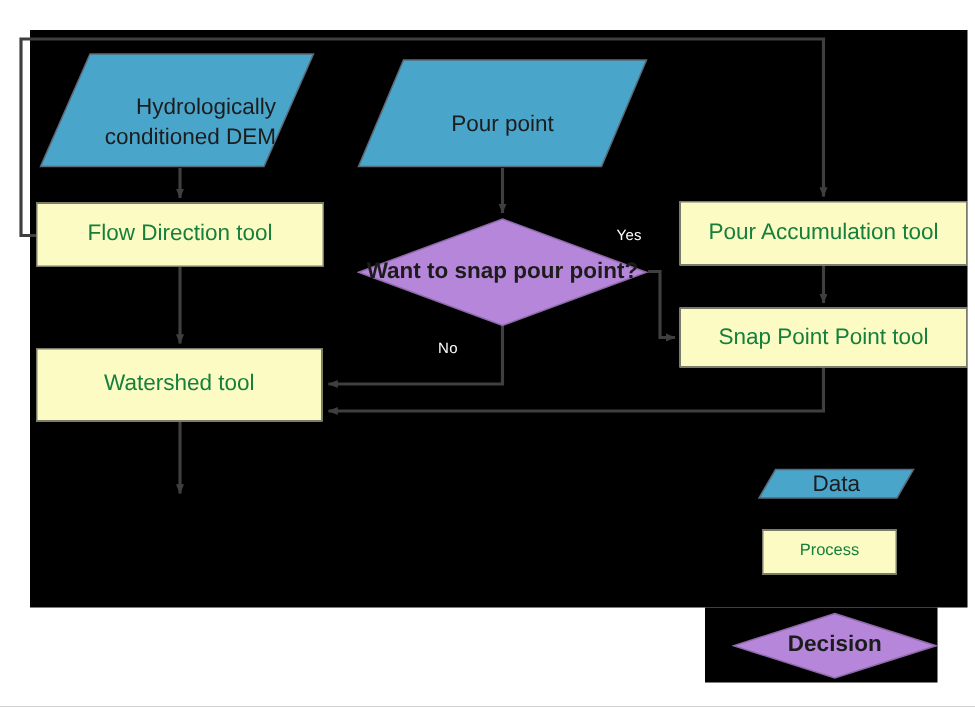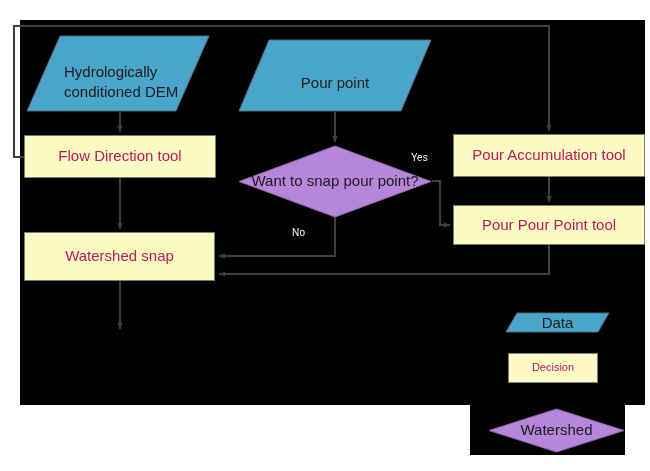--- a/index.html
+++ b/index.html
@@ -23,21 +23,21 @@
   #panel-main   { left: 20px;  top: 20px;  width: 625px; height: 385px; }
   #panel-legend { left: 470px; top: 405px; width: 155px; height: 50px; }
 
   
   .node {
     position: absolute;
     display: flex;
     align-items: center;
     justify-content: center;
     text-align: center;
-    color: #be185d;
+    color: #15803d;
     line-height: 1.22;
     box-sizing: border-box;
   }
 
   
   .process {
     background: #fcfbc4;
     border: 1px solid #7c7c6a;
     font-size: 15px;
   }
@@ -69,20 +69,21 @@
     left: 0; top: 0;
     width: 100%; height: 100%;
     display: flex;
     align-items: center;
     justify-content: center;
     text-align: center;
     color: #1c1c1c;
     font-size: 15px;
     line-height: 1.25;
     box-sizing: border-box;
+    font-weight: bold;
   }
 
   
   #connectors {
     position: absolute;
     left: 0; top: 0;
     width: 650px; height: 471px;
     pointer-events: none;
   }
 
@@ -134,21 +135,21 @@
     </g>
   </svg>
 
   <div class="edge-label" style="left:411px; top:152px;">Yes</div>
   <div class="edge-label" style="left:292px; top:227px;">No</div>
 
   <div class="data-shape" style="left:26px; top:35px; width:184px; height:77px;">
     <svg width="184" height="77" viewBox="0 0 184 77" xmlns="http://www.w3.org/2000/svg">
       <polygon points="34,1 183,1 150,76 1,76" fill="#4aa5cb" stroke="#5a6a78" stroke-width="1"></polygon>
     </svg>
-    <div class="lbl" style="padding:20px 26px 4px 38px; justify-content:flex-start; text-align:left;">Hydrologically conditioned DEM</div>
+    <div class="lbl" style="padding:20px 26px 4px 38px; justify-content:flex-start; text-align:right;">Hydrologically conditioned DEM</div>
   </div>
 
   <div class="data-shape" style="left:238px; top:39px; width:194px; height:87px;">
     <svg width="194" height="73" viewBox="0 0 194 73" xmlns="http://www.w3.org/2000/svg">
       <polygon points="31,1 193,1 163,72 1,72" fill="#4aa5cb" stroke="#5a6a78" stroke-width="1"></polygon>
     </svg>
     <div class="lbl">Pour point</div>
   </div>
 
   <div class="node process" style="left:24px; top:135px; width:192px; height:43px;">
@@ -160,39 +161,39 @@
   </div>
 
   <div class="decision-shape" style="left:238px; top:145px; width:194px; height:73px;">
     <svg width="194" height="73" viewBox="0 0 194 73" xmlns="http://www.w3.org/2000/svg">
       <polygon points="97,1 193,36.5 97,72 1,36.5" fill="#b586d9" stroke="#8f6aab" stroke-width="1"></polygon>
     </svg>
     <div class="lbl">Want to snap pour point?</div>
   </div>
 
   <div class="node process" style="left:453px; top:205px; width:192px; height:40px;">
-    <span>Pour Pour Point tool</span>
+    <span>Snap Point Point tool</span>
   </div>
 
   <div class="node process" style="left:24px; top:232px; width:191px; height:49px;">
-    <span>Watershed snap</span>
+    <span>Watershed tool</span>
   </div>
 
 
   <div class="data-shape" style="left:505px; top:312px; width:105px; height:21px;">
     <svg width="105" height="21" viewBox="0 0 105 21" xmlns="http://www.w3.org/2000/svg">
       <polygon points="12,1 104,1 93,20 1,20" fill="#4aa5cb" stroke="#5a6a78" stroke-width="1"></polygon>
     </svg>
     <div class="lbl legend-text">Data</div>
   </div>
 
   <div class="node process legend-text" style="left:508px; top:353px; width:90px; height:30px;">
-    <span>Decision</span>
+    <span>Process</span>
   </div>
 
   <div class="decision-shape" style="left:488px; top:408px; width:137px; height:45px;">
     <svg width="137" height="45" viewBox="0 0 137 45" xmlns="http://www.w3.org/2000/svg">
       <polygon points="68.5,1 136,22.5 68.5,44 1,22.5" fill="#b586d9" stroke="#8f6aab" stroke-width="1"></polygon>
     </svg>
-    <div class="lbl legend-text">Watershed</div>
+    <div class="lbl legend-text">Decision</div>
   </div>
 
 </div>
 
 </body></html>

